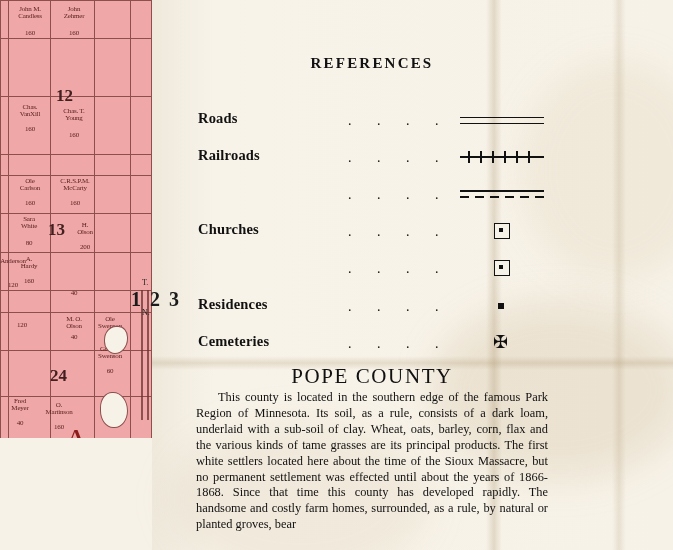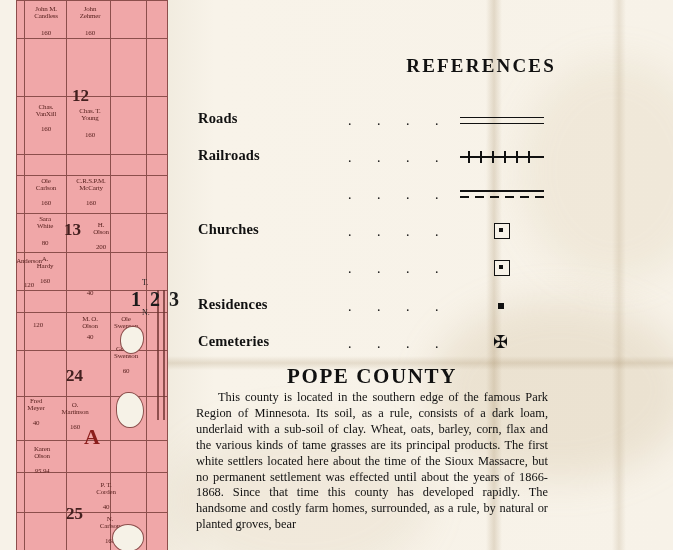--- a/index.html
+++ b/index.html
@@ -51,24 +51,23 @@
   .crease-h1 {
     left: 150px; top: 356px; width: 523px; height: 14px;
     background: linear-gradient(180deg, rgba(160,135,95,0) 0%, rgba(160,135,95,0.22) 50%, rgba(160,135,95,0) 100%);
   }
 
   
   #plat {
     position: absolute;
     left: 0; top: 0;
     width: 152px;
-    height: 550px;
+    height: 438px;
     background: #f0a7a8;
     overflow: hidden;
-    margin-left: 16px;
   }
   #plat .grid-line {
     position: absolute;
     background: #8c4f4c;
   }
   #plat .h { height: 1px; left: 0; width: 152px; }
   #plat .v { width: 1px; top: 0; height: 550px; }
   .plat-label {
     position: absolute;
     font-family: "Liberation Serif", serif;
@@ -139,24 +138,24 @@
     transform: translateX(-50%);
     font-size: 13px;
     color: #111;
   }
 
   
   #refs-heading {
     position: absolute;
     left: 188px; top: 55px;
     width: 368px;
-    text-align: right;
+    text-align: center;
     font-family: "Liberation Serif", serif;
     font-weight: bold;
-    font-size: 19px;
+    font-size: 15px;
     letter-spacing: 2.2px;
     color: #111;
   }
   .ref-row {
     position: absolute;
     left: 198px;
     width: 346px;
     height: 22px;
   }
   .ref-label {
@@ -222,21 +221,21 @@
     font-family: "DejaVu Sans", sans-serif;
   }
 
   
   #county-heading {
     position: absolute;
     left: 188px; top: 364px;
     width: 368px;
     text-align: center;
     font-family: "Liberation Serif", serif;
-    font-weight: bold;
+    font-weight: normal;
     font-size: 21px;
     letter-spacing: 1.6px;
     color: #111;
   }
   #county-body {
     position: absolute;
     left: 196px; top: 390px;
     width: 352px;
     font-family: "Liberation Serif", serif;
     font-size: 12.4px;

